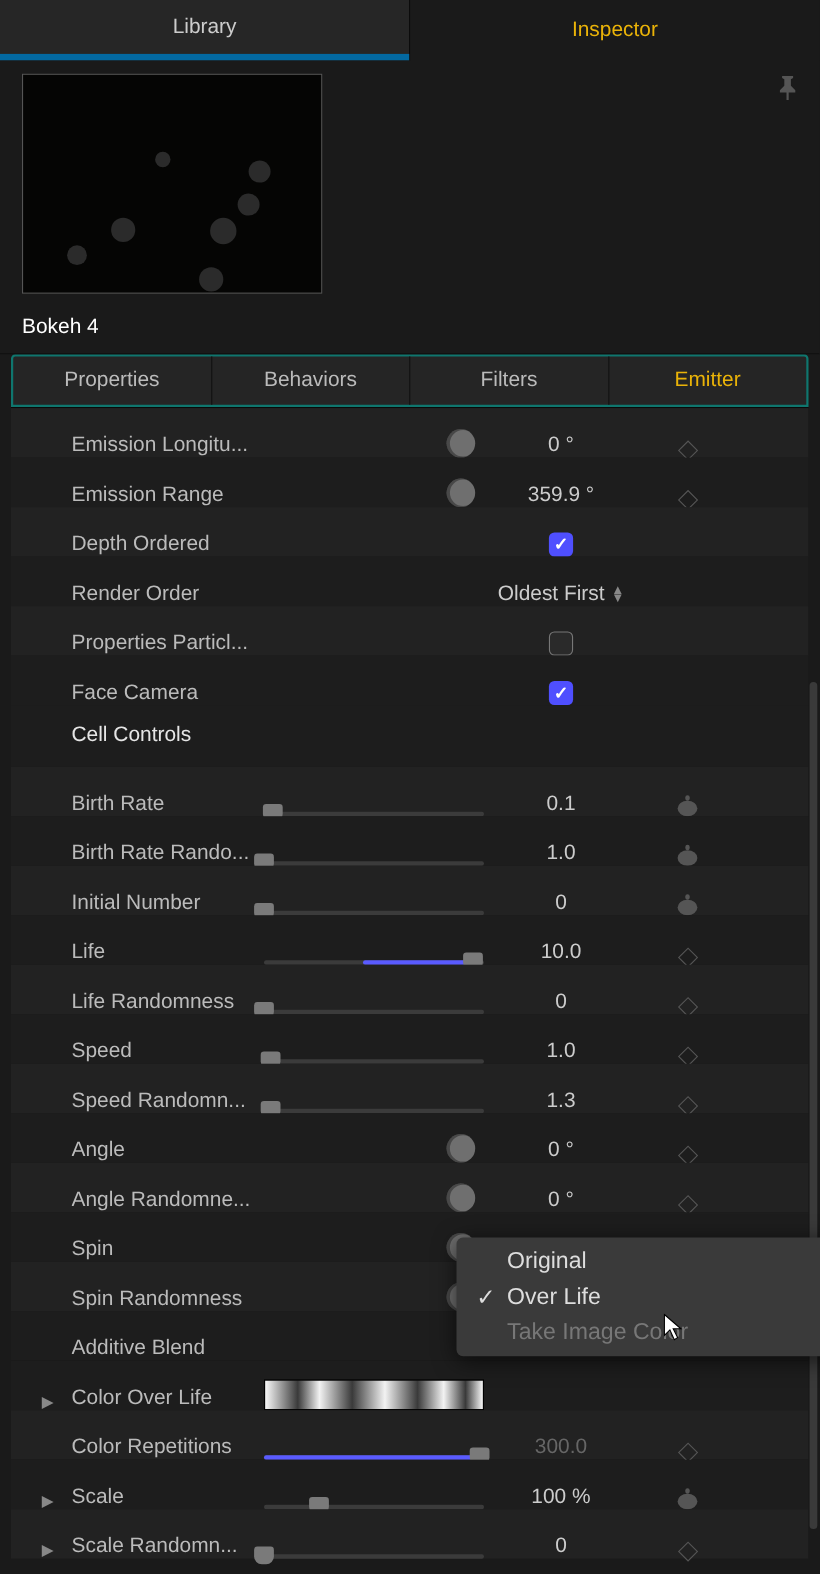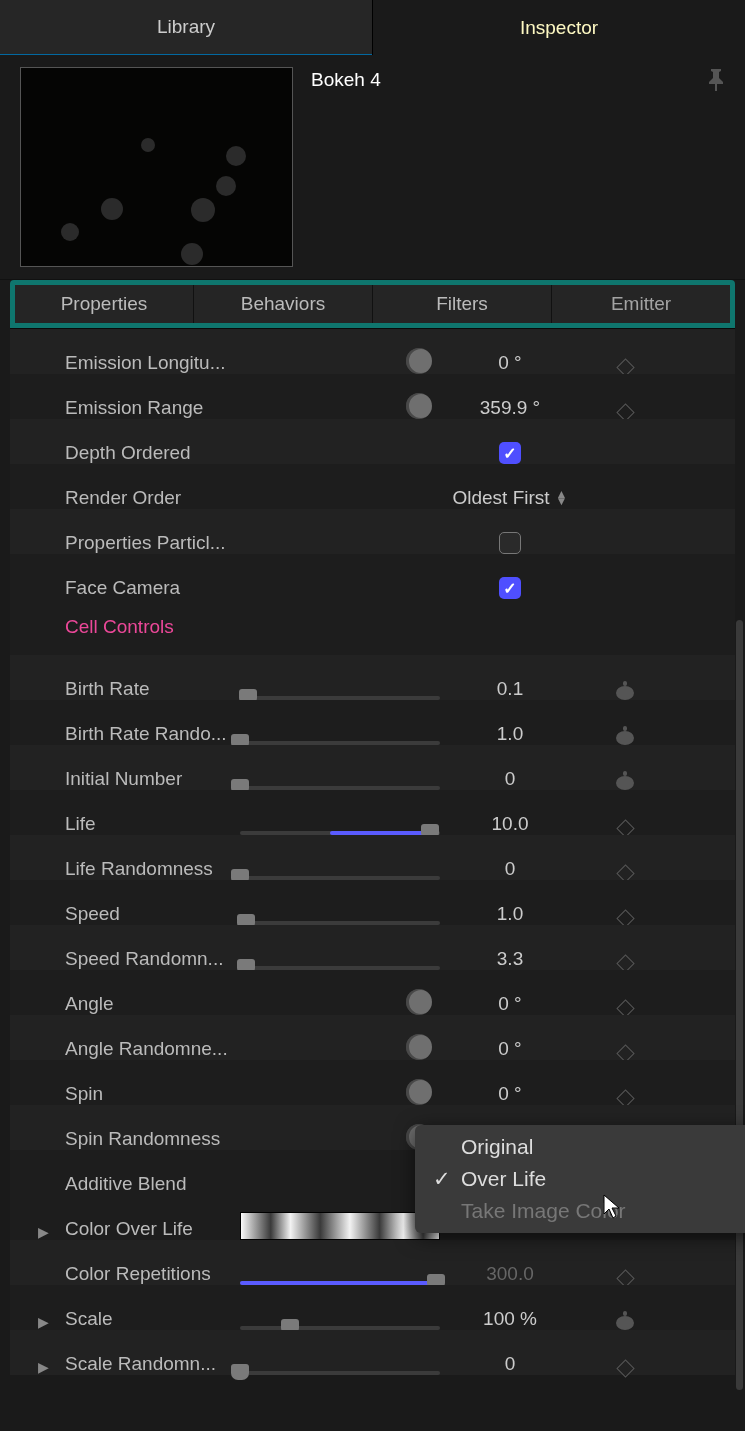--- a/index.html
+++ b/index.html
@@ -1,49 +1,49 @@
 <!DOCTYPE html>
 <html><head>
 <meta charset="utf-8">
 <style>
 * { margin: 0; padding: 0; box-sizing: border-box; font-family: -apple-system, "Helvetica Neue", Arial, sans-serif; }
 body { background: #1a1a1a; color: #bbb; width: 745px; height: 1431px; overflow: hidden; font-size: 19px; }
 .root { display: flex; flex-direction: column; height: 100%; }
 
 .top-tabs { display: flex; height: 55px; background: #1d1d1d; position: relative; }
 .top-tab { flex: 1; display: flex; align-items: center; justify-content: center; color: #ccc; cursor: pointer; position: relative; background:#222; }
-.top-tab.active { color: #fef9c3; background:#1a1a1a;text-align:right; }
-.top-tab:not(.active) { border-bottom: 1px solid #0369a1; background:#262626; }
+.top-tab.active { color: #eab308; background:#1a1a1a;text-align:right; }
+.top-tab:not(.active) { border-bottom: 6px solid #0369a1; background:#262626; }
 .top-tabs .div { width: 1px; background: #000; }
 
-.header { display: flex; padding: 12px 16px 12px 20px; gap: 18px; position: relative; background:#1a1a1a; border-bottom:1px solid #111;}
+.header { display: flex; padding: 12px 16px 12px 20px; gap: 18px; position: relative; background:#1a1a1a; border-bottom:1px solid #111;flex-direction:column;}
 .preview { width: 273px; height: 200px; background: #050504; border: 1px solid #555; position: relative; flex-shrink:0;}
 .preview .dot { position: absolute; width: 18px; height: 18px; border-radius: 50%; background: #2b2b2b; }
 .preview .d1 { left: 40px; top: 155px; } .preview .d2 { left: 80px; top: 130px; width:22px;height:22px;}
 .preview .d3 { left: 160px; top: 175px; width:22px;height:22px;} .preview .d4 { left: 170px; top: 130px; width:24px;height:24px;}
 .preview .d5 { left: 195px; top: 108px; width:20px;height:20px;} .preview .d6 { left: 205px; top: 78px; width:20px;height:20px;}
 .preview .d7 { left: 120px; top: 70px; width:14px;height:14px;}
 .obj-title { color: #fff; font-weight: 500; margin-top: 2px; }
 .pin { position: absolute; right: 20px; top: 14px; color: #666; }
 
-.sub-tabs { display: flex; height: 48px; background:#252525; margin:0 10px 0 10px; border:5px solid #0f766e; border-radius:4px 4px 0 0; }
+.sub-tabs { display: flex; height: 48px; background:#252525; margin:0 10px 0 10px; border:2px solid #0f766e; border-radius:4px 4px 0 0; }
 .sub-tab { flex: 1; display: flex; align-items: center; justify-content: center; cursor: pointer; border-right:1px solid #111; }
 .sub-tab:last-child { border-right:none; }
-.sub-tab.active { color: #a3a3a3; }
+.sub-tab.active { color: #eab308; }
 
 .panel { flex: 1; overflow: hidden; margin:0 10px; position:relative; border-top:1px solid #0a0a0a;}
 .row { display: flex; align-items: flex-end; height: 45px; padding-left: 55px; position: relative; }
 .row.alt { background: #222; }
 .row:not(.alt) { background: #1d1d1d; }
 .row .label { width: 175px; color: #bbb; font-size: 19px; white-space: nowrap; overflow:hidden; text-overflow:ellipsis; padding-right:8px;}
 .row .control { flex: 0 0 200px; display:flex; align-items:center; position:relative; }
 .row .value { flex: 0 0 140px; text-align: center; color: #ccc; }
 .row .kf { flex: 0 0 90px; display: flex; justify-content: center; color: #555; }
 
-.section-head { height: 56px; display:flex; align-items:center; padding-left:55px; color:#ec4899; font-weight:500; background:#1d1d1d;}
+.section-head { height: 56px; display:flex; align-items:center; padding-left:55px; color:#e5e5e5; font-weight:500; background:#1d1d1d;}
 
 .dial { width: 26px; height: 26px; border-radius: 50%; background: #6f6f6f; position: relative; margin-left:auto; margin-right:8px; box-shadow: inset 2px 0 0 1px rgba(0,0,0,0.35);}
 
 .slider { flex:1; height: 4px; background: #3b3b3b; position: relative; border-radius:2px; }
 .slider .fill { position:absolute; left:0; top:0; bottom:0; background:#5a5bff; border-radius:2px; }
 .slider .thumb { position:absolute; top:-7px; width:18px; height:16px; background:#7a7a7a; border-radius:3px 3px 7px 7px; transform:translateX(-9px);}
 
 .checkbox { width: 22px; height: 22px; border-radius: 5px; display:flex; align-items:center; justify-content:center; margin:0 auto;}
 .checkbox.checked { background:#4f4fff; color:#fff; }
 .checkbox:not(.checked) { border:1.5px solid #777; background:#2a2a2a; }
@@ -252,21 +252,21 @@
         </div>
     </div>
 
     <div class="row alt">
       <div class="label">Speed Randomn...</div>
       <div class="control">
           <div class="slider">
             <div class="thumb" style="left:3%"></div>
           </div>
         </div>
-      <div class="value">3.3</div>
+      <div class="value">1.3</div>
       <div class="kf">
           <div class="diamond"></div>
         </div>
     </div>
 
     <div class="row">
       <div class="label">Angle</div>
       <div class="control">
           <div class="dial"></div>
         </div>

